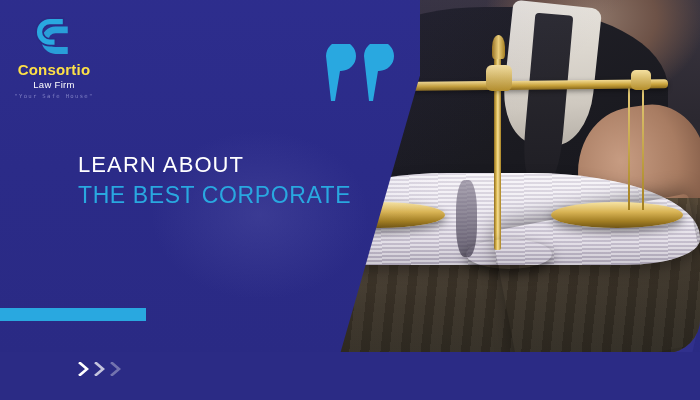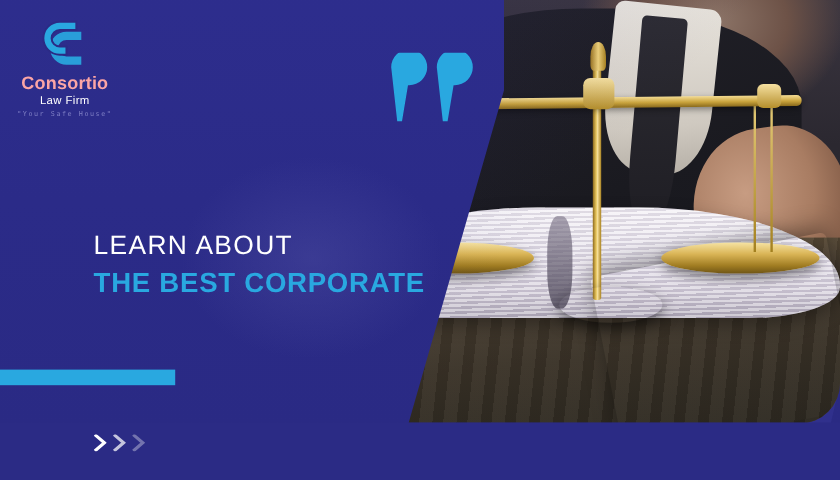--- a/index.html
+++ b/index.html
@@ -300,21 +300,21 @@
     width: 92px;
     text-align: center;
   }
   .logo-mark {
     width: 44px;
     height: 44px;
     margin: 0 auto 4px;
     display: block;
   }
   .logo-name {
-    color: #fca5a5;
+    color: #fde047;
     font-size: 15px;
     font-weight: 700;
     letter-spacing: .2px;
     line-height: 1.05;
   }
   .logo-sub {
     color: #ffffff;
     font-size: 9.5px;
     font-weight: 400;
     letter-spacing: .3px;
@@ -336,25 +336,24 @@
     width: 74px;
     height: 62px;
   }
 
   
   .headline {
     position: absolute;
     left: 78px;
     top: 150px;
     width: 300px;
-    margin-top: 40px;
   }
   .hl-line {
     font-size: 23px;
-    font-weight: 700;
+    font-weight: 400;
     letter-spacing: .6px;
     line-height: 1.38;
     white-space: nowrap;
   }
   .hl-1 { color: #ffffff; font-weight: 400; font-size: 22px; letter-spacing: 1.1px; }
   .hl-2, .hl-3 { color: #29a8e0; }
 
   
   .accent-bar {
     position: absolute;

